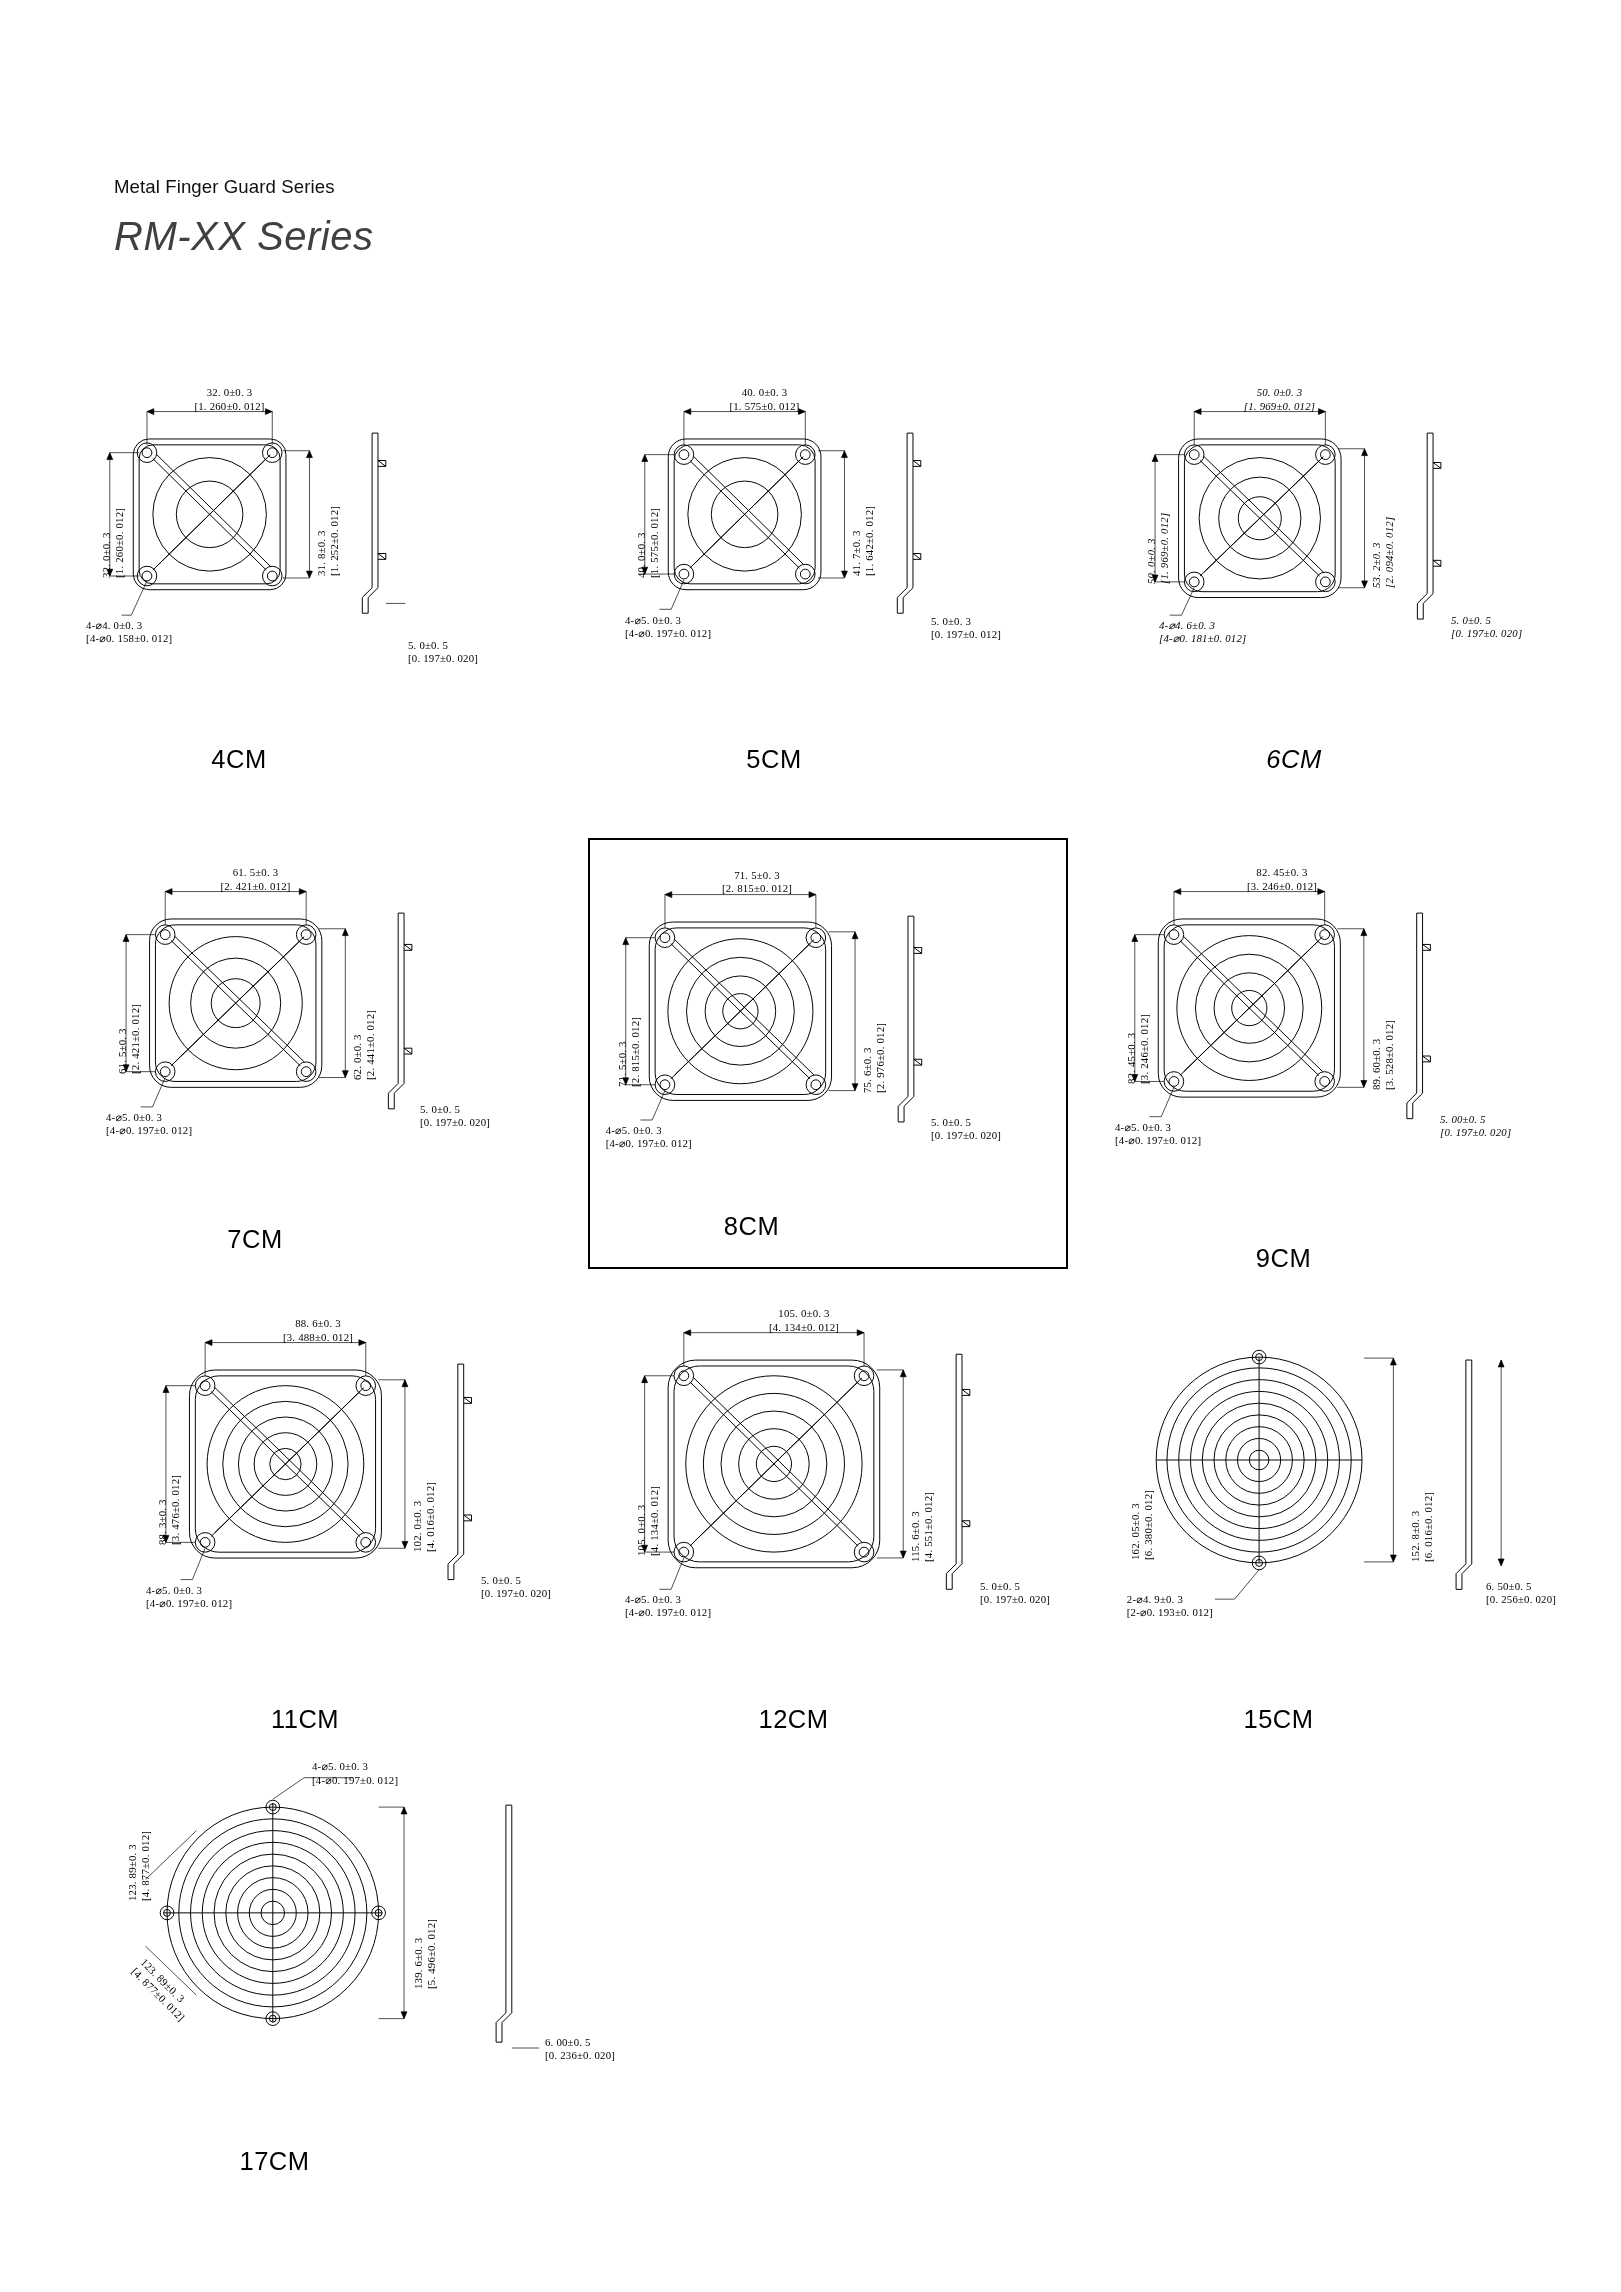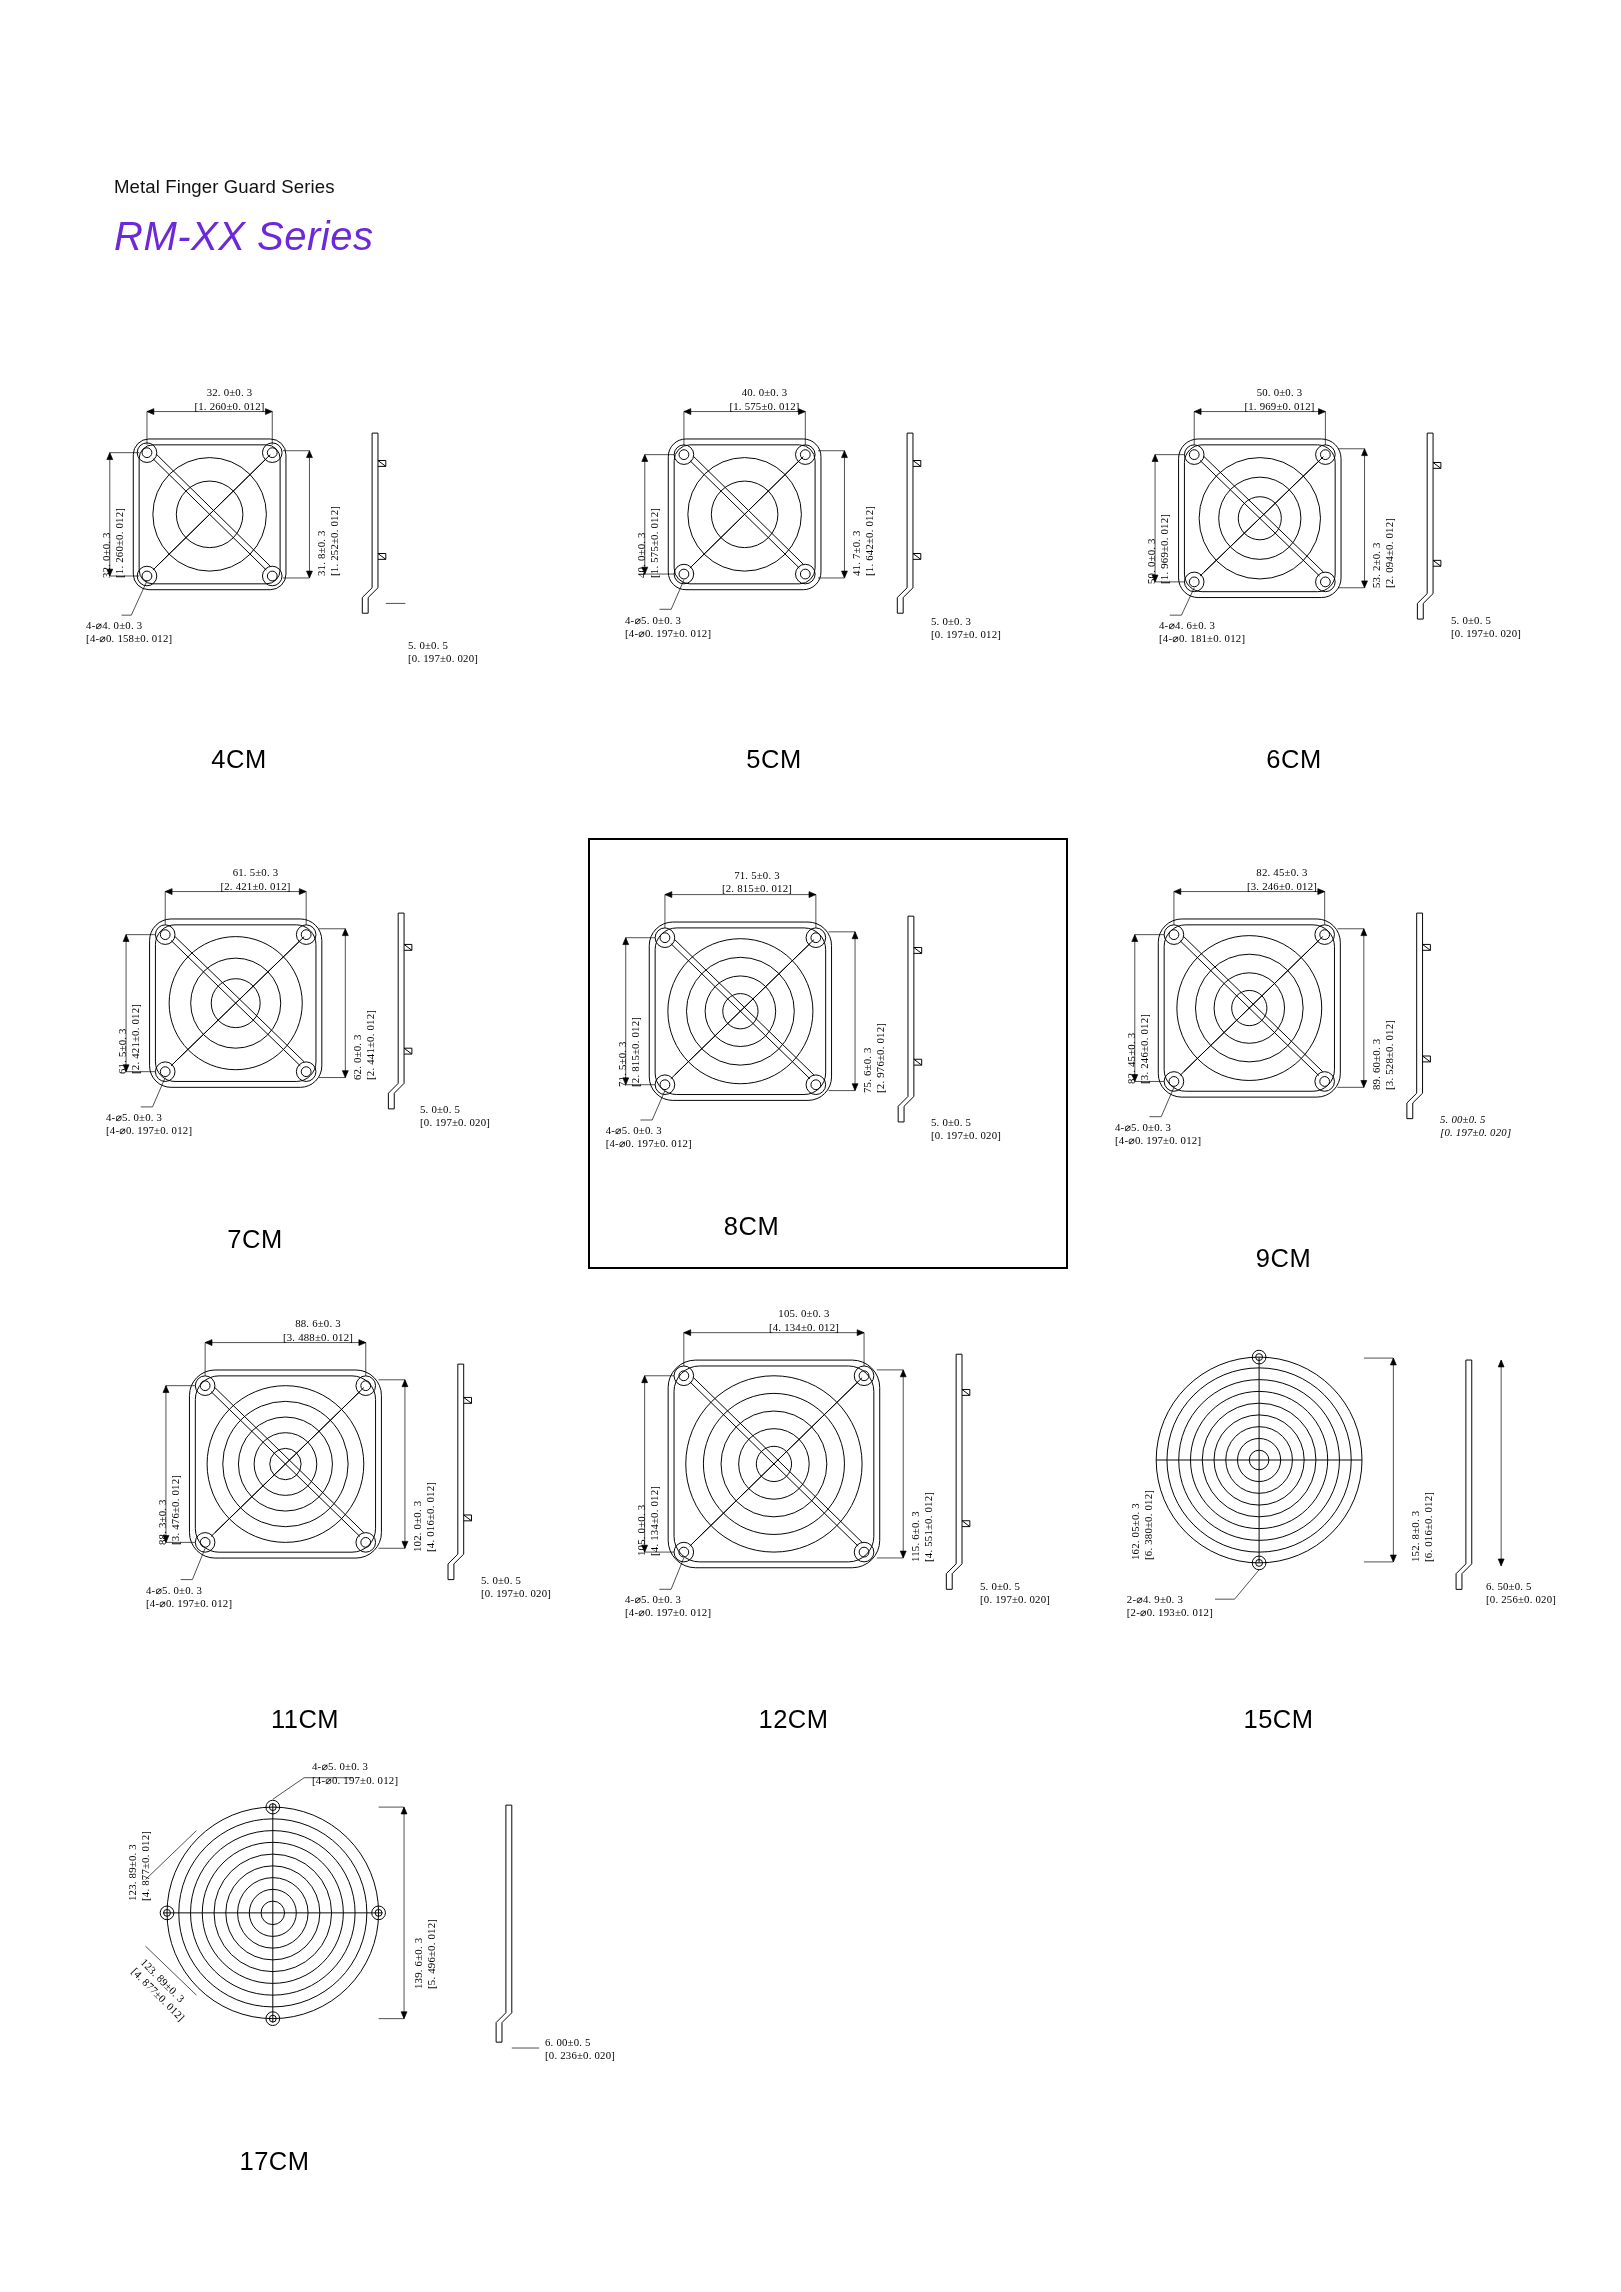--- a/index.html
+++ b/index.html
@@ -31,21 +31,21 @@
     font-size: 18.6px;
     letter-spacing: 0.1px;
     color: #111;
   }
   .header .title {
     font-size: 40px;
     font-style: italic;
     font-weight: 400;
     margin-top: 15.7px;
     letter-spacing: 0.5px;
-    color: #6d28d9;
+    color: #404040;
   }
 
   
   .cell {
     position: absolute;
   }
   .cell.highlight {
     border: 2px solid #000;
     box-sizing: border-box;
   }
@@ -248,21 +248,21 @@
     </div>
     <div class="dimtext" style="left:-2px; top:222px;">
       <span>4-⌀5. 0±0. 3</span><br><span>[4-⌀0. 197±0. 012]</span>
     </div>
     <div class="dimtext" style="left:304px; top:223px;">
       <span>5. 0±0. 3</span><br><span>[0. 197±0. 012]</span>
     </div>
     <div class="caption" style="left:0px; top:353px; width:294px;">5CM</div>
   </div>
 
-  <div class="cell" style="left:1137px; top:392px; width:431px; height:412px;">
+  <div class="cell" style="left:1137px; top:392px; width:431px; height:412px;font-style:italic;">
     <svg class="drawing" width="412" height="323" viewBox="0 0 420 330">
       <g class="ln">
         <rect x="42" y="48" width="166" height="162" rx="20" ry="20"></rect>
         <rect x="48" y="54" width="154" height="150" rx="18" ry="18"></rect>
         <circle cx="58" cy="64" r="10"></circle>
           <circle cx="58" cy="64" r="5"></circle>
         <circle cx="192" cy="64" r="10"></circle>
           <circle cx="192" cy="64" r="5"></circle>
         <circle cx="58" cy="194" r="10"></circle>
           <circle cx="58" cy="194" r="5"></circle>

